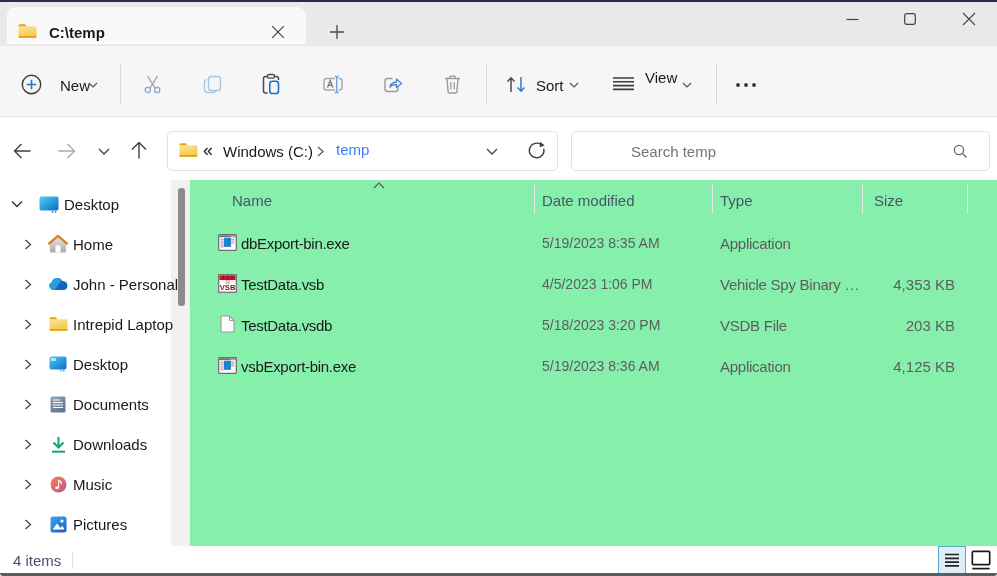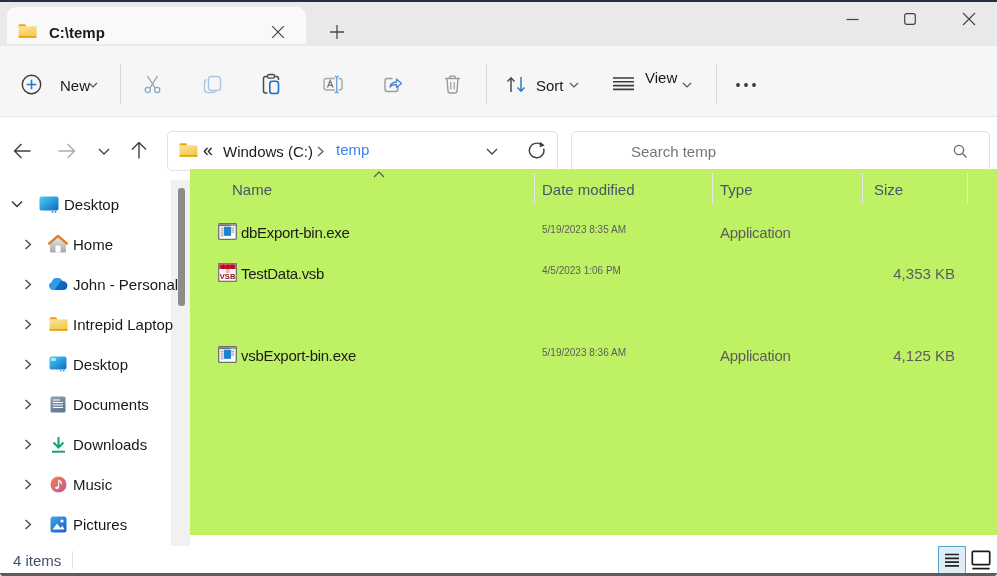--- a/index.html
+++ b/index.html
@@ -24,26 +24,26 @@
 #crumb1 { left:223px; top:143px; font-size:15px; color:#1b1b1b; }
 #crumb2 { left:336px; top:141px; font-size:15px; color:#3b82f6; }
 #laquo { left:203px; top:140px; font-size:18px; color:#222; }
 #searchtext { left:583px; top:143px; font-size:15px; color:#757575;margin-left:48px; }
 
 #sidebar { left:0; top:180px; width:171px; height:366px; background:#fff; overflow:hidden; }
 .sbtext { position:absolute; left:73px; top:12px; font-size:15px; white-space:nowrap; }
 #sbtrack { left:171px; top:180px; width:19px; height:366px; background:#f1f1f2; }
 #sbthumb { left:178px; top:188px; width:7px; height:118px; background:#8c8c8c; border-radius:3px; }
 
-#main { left:190px; top:169px; width:807px; height:366px; background:#bef264; }
+#main { left:190px; top:180px; width:807px; height:366px; background:#86efac; }
 .colsep { position:absolute; top:4px; width:1px; height:30px; background:#e8e8e8; }
 .hdr { position:absolute; top:12px; font-size:15px; color:#4a5565; }
 .row { position:absolute; left:0; width:807px; height:41px;padding-left:48px; }
 .fname { position:absolute; left:51px; top:13px; font-size:15px; color:#1b1b1b; letter-spacing:-0.3px; }
-.fdate { position:absolute; left:352px; top:13px; font-size:10px; color:#5d5d5d; }
+.fdate { position:absolute; left:352px; top:13px; font-size:14px; color:#5d5d5d; }
 .ftype { position:absolute; left:530px; top:13px; font-size:15px; color:#5d5d5d; letter-spacing:-0.25px; }
 .fsize { position:absolute; left:620px; top:13px; width:145px; font-size:15px; color:#5d5d5d; text-align:right; }
 .ficon { position:absolute; left:28px; top:4px; }
 
 #statusbar { left:0; top:546px; width:997px; height:28px; background:#fff; }
 #items { left:13px; top:552px; font-size:15px; color:#42526b; }
 #ssep { left:72px; top:551px; width:1px; height:18px; background:#e3e3e3; }
 #bottomline { left:0; top:573px; width:997px; height:3px; background:#5c5c5c; border-radius:0 0 6px 6px; }
 #viewbtn1 { left:938px; top:546px; width:28px; height:28px; background:#ddeef7; border:1px solid #56a8cc; }
 svg { display:block; }
@@ -382,21 +382,32 @@
   <div class="row" style="top:83px">
     <svg class="ficon" style="left:28px;top:11px" width="19" height="19" viewBox="0 0 19 19">
       <rect x="0.7" y="0.7" width="17.6" height="17.6" fill="#fdfdfd" stroke="#6e6e6e" stroke-width="1.2"></rect>
       <rect x="1.4" y="1.4" width="16.2" height="4.6" fill="#cc1122"></rect>
       <path d="M5.4 1.4 L5.4 6 M9.7 1.4 L9.7 6 M14 1.4 L14 6" stroke="#8d0d18" stroke-width="0.8"></path>
       <rect x="7.6" y="6" width="4.2" height="4" fill="#e89aa2" opacity="0.7"></rect>
       <text x="9.6" y="15.6" font-family="Liberation Sans, sans-serif" font-size="7.6" font-weight="bold" fill="#8b1420" text-anchor="middle">VSB</text>
     </svg>
     <div class="fname">TestData.vsb</div>
     <div class="fdate">4/5/2023 1:06 PM</div>
+    <div class="ftype">Vehicle Spy Binary …</div>
     <div class="fsize">4,353 KB</div>
+  </div>
+  <div class="row" style="top:124px">
+    <svg class="ficon" style="left:30px;top:11px" width="15" height="18" viewBox="0 0 15 18">
+      <path d="M1 1 L9.5 1 L14 5.5 L14 17 L1 17 Z" fill="#fdfdfd" stroke="#9a9a9a" stroke-width="1.1"></path>
+      <path d="M9.5 1 L9.5 5.5 L14 5.5" fill="none" stroke="#9a9a9a" stroke-width="1"></path>
+    </svg>
+    <div class="fname">TestData.vsdb</div>
+    <div class="fdate">5/18/2023 3:20 PM</div>
+    <div class="ftype">VSDB File</div>
+    <div class="fsize">203 KB</div>
   </div>
   <div class="row" style="top:165px">
     <svg class="ficon" style="left:28px;top:12px" width="19" height="17" viewBox="0 0 19 17">
       <rect x="0.7" y="0.7" width="17.6" height="15.6" rx="0.8" fill="#fff" stroke="#6f6f6f" stroke-width="1.3"></rect>
       <rect x="1.3" y="1.3" width="16.4" height="1.9" fill="#6f6f6f"></rect>
       <circle cx="13" cy="2.2" r="0.5" fill="#fff"></circle>
         <circle cx="14.7" cy="2.2" r="0.5" fill="#fff"></circle>
         <circle cx="16.3" cy="2.2" r="0.5" fill="#fff"></circle>
       <path d="M2.6 5.3 L5.6 5.3 M2.6 7.2 L5.6 7.2 M2.6 9.1 L5.6 9.1 M2.6 11 L5.6 11 M2.6 12.9 L5.6 12.9" stroke="#8a8a8a" stroke-width="0.9"></path>
       <path d="M13.3 5.3 L16.3 5.3 M13.3 7.2 L16.3 7.2 M13.3 9.1 L16.3 9.1" stroke="#8a8a8a" stroke-width="0.9"></path>

